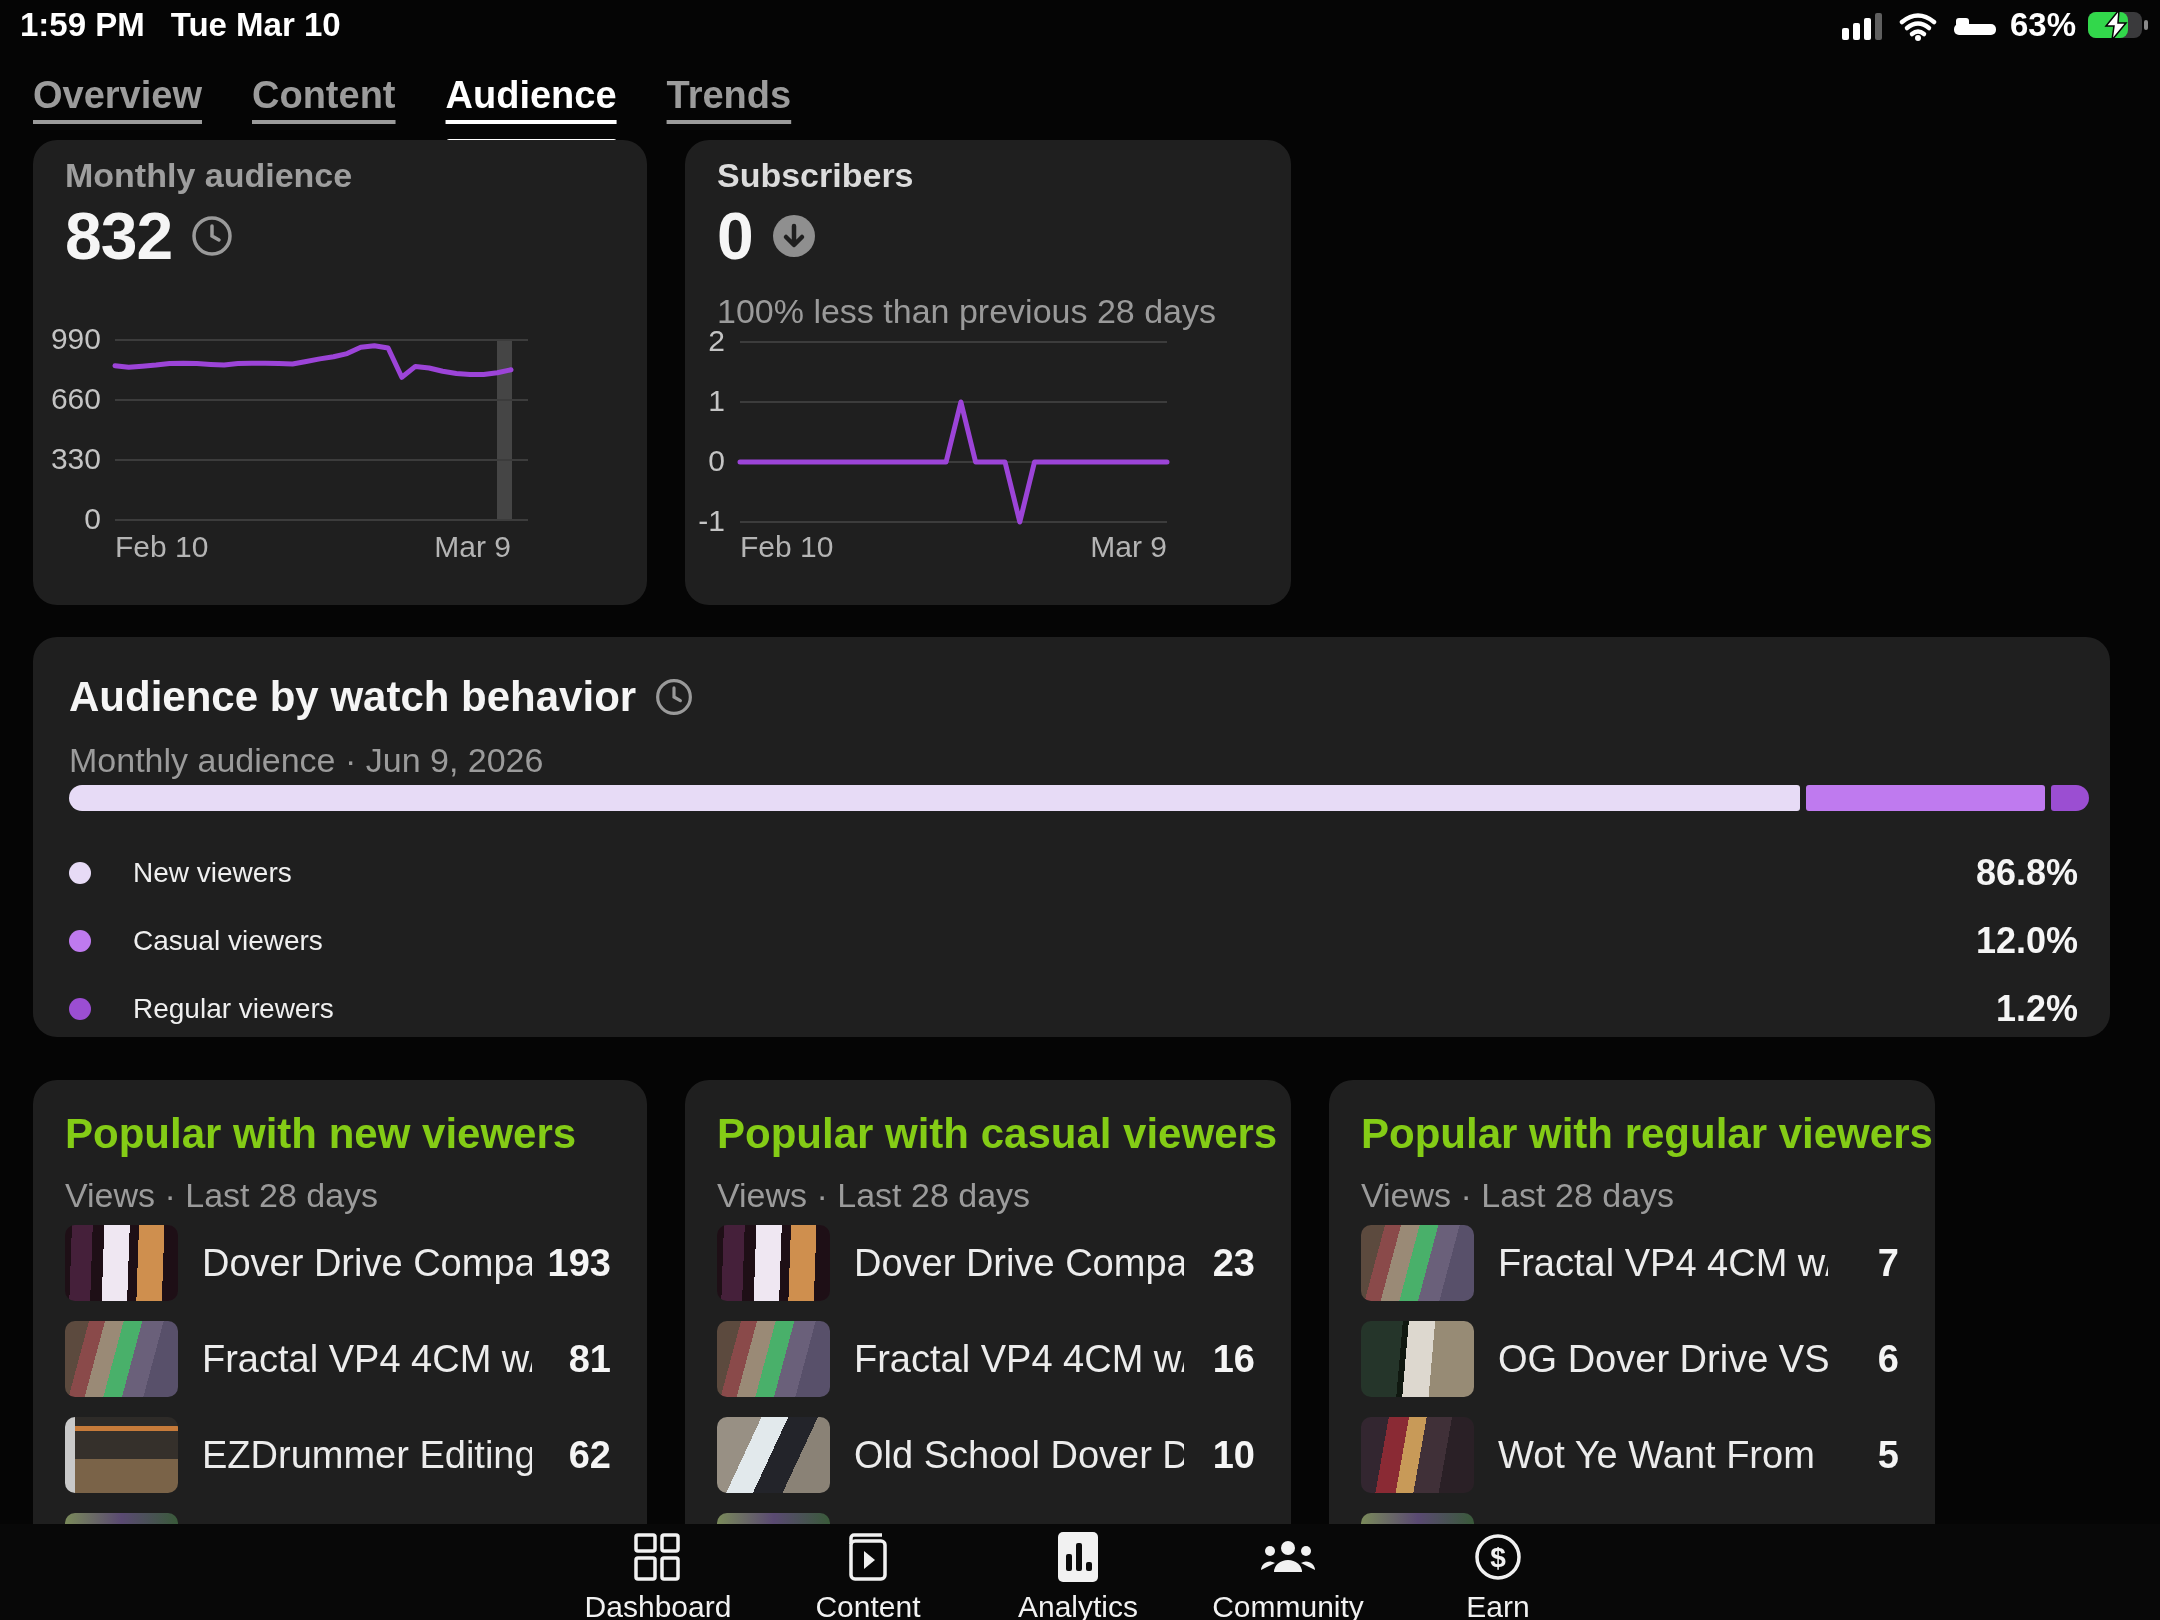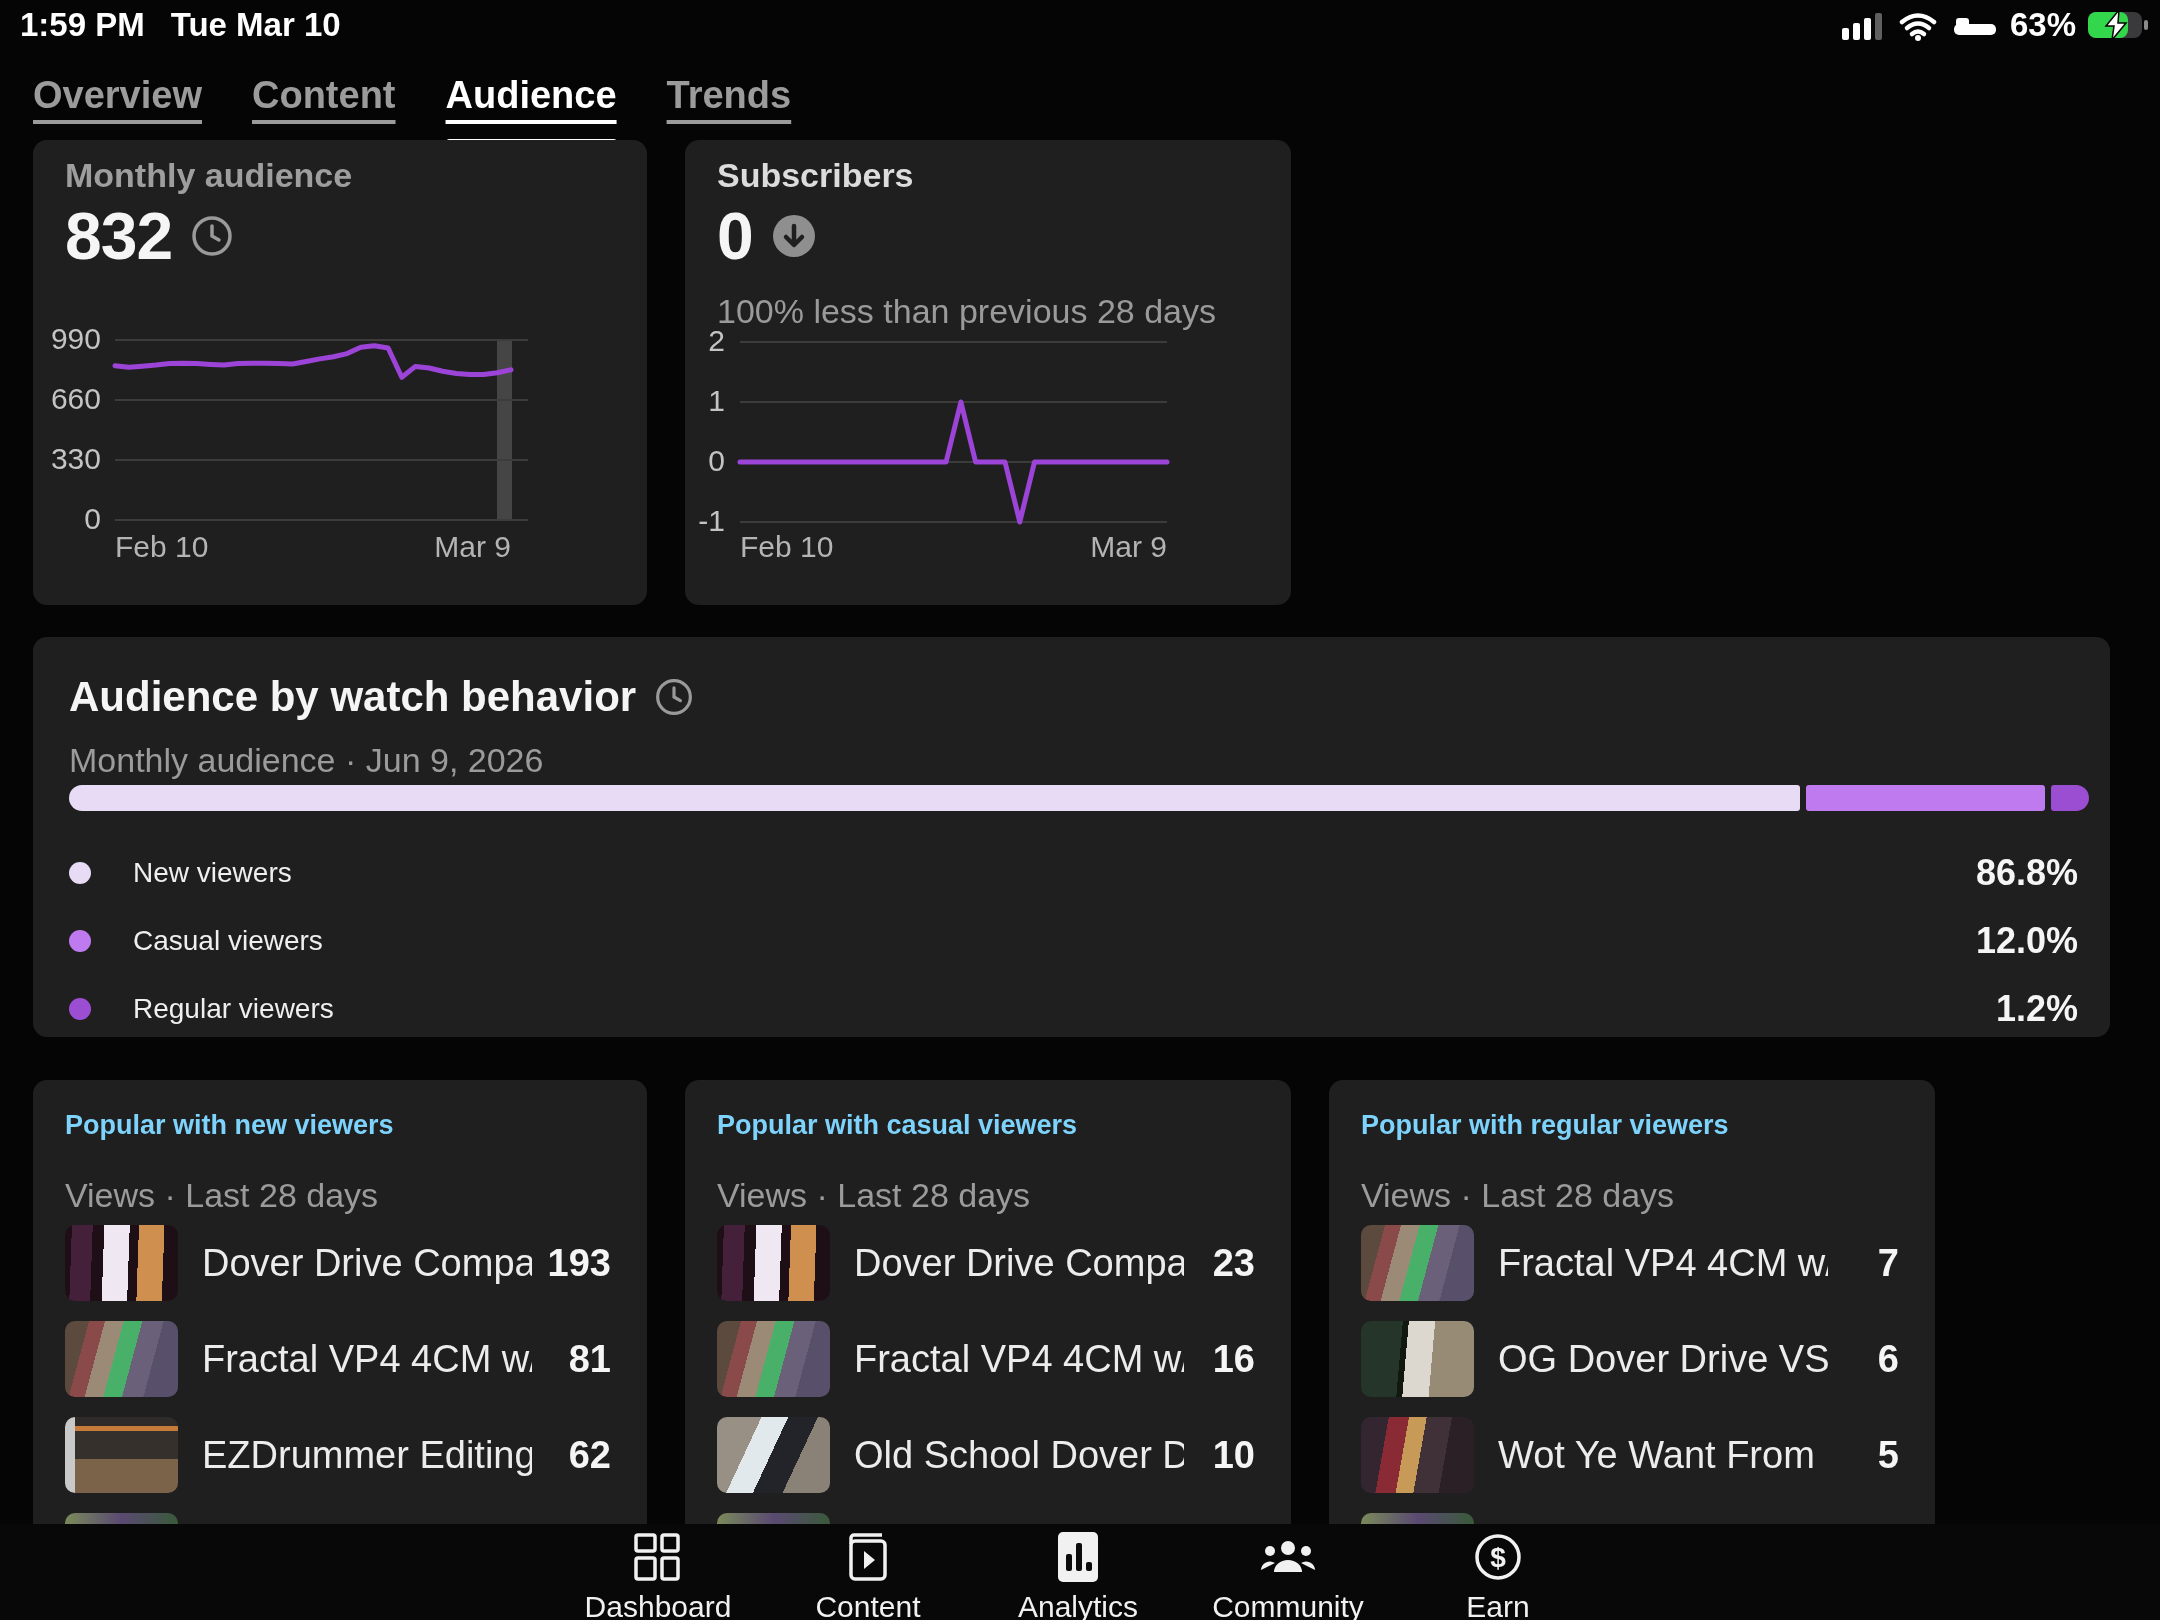--- a/index.html
+++ b/index.html
@@ -17,21 +17,21 @@
   
   .tabbar{position:absolute;left:33px;top:64px;display:flex;gap:50px;}
   .tab{position:relative;height:72px;font-size:38px;font-weight:700;color:#9b9b9b;
        text-decoration:underline;text-decoration-thickness:4px;text-underline-offset:12px;
        padding-top:10px;cursor:pointer;}
   .tab.active{color:#fff;}
   .tab.active::after{content:'';position:absolute;left:0;right:0;bottom:0;height:7px;
        background:#fff;border-radius:4px;}
 
   
-  .card{position:absolute;background:#1f1f1f;border-radius:14px;overflow:hidden;}
+  .card{position:absolute;background:#1f1f1f;border-radius:24px;overflow:hidden;}
   #card-monthly{left:33px;top:140px;width:614px;height:465px;}
   #card-subs{left:685px;top:140px;width:606px;height:465px;}
   #card-watch{left:33px;top:637px;width:2077px;height:400px;}
   #card-pop0{left:33px;top:1080px;width:614px;height:540px;}
   #card-pop1{left:685px;top:1080px;width:606px;height:540px;}
   #card-pop2{left:1329px;top:1080px;width:606px;height:700px;}
 
   .mini-title{position:absolute;left:32px;top:16px;font-size:34px;font-weight:700;color:#9e9e9e;}
   #card-subs .mini-title{color:#dcdcdc;}
   .big-value{position:absolute;left:32px;top:58px;display:flex;align-items:center;gap:18px;
@@ -50,21 +50,21 @@
   .dist-seg{height:26px;border-radius:3px;}
   .dist-seg:first-child{border-radius:13px 3px 3px 13px;}
   .dist-seg:last-child{border-radius:3px 13px 13px 3px;min-width:38px;}
   .legend{position:absolute;left:36px;top:214px;right:32px;}
   .legend-row{display:flex;align-items:center;height:44px;margin-bottom:24px;}
   .legend-dot{width:22px;height:22px;border-radius:50%;margin-right:42px;flex:none;}
   .legend-label{font-size:28px;color:#efefef;}
   .legend-val{margin-left:auto;font-size:36px;font-weight:700;color:#f5f5f5;}
 
   
-  .pop-title{position:absolute;left:32px;top:30px;font-size:27px;font-weight:700;color:#7dd3fc;}
+  .pop-title{position:absolute;left:32px;top:30px;font-size:42px;font-weight:700;color:#84cc16;}
   .pop-sub{position:absolute;left:32px;top:96px;font-size:34px;color:#9b9b9b;}
   .vlist{position:absolute;left:32px;right:32px;top:145px;}
   .vrow{position:relative;height:76px;margin-bottom:20px;display:flex;align-items:center;cursor:pointer;}
   .thumb{width:113px;height:76px;border-radius:10px;flex:none;background:#333;}
   .vtitle{margin-left:24px;font-size:38px;color:#ececec;white-space:nowrap;overflow:hidden;max-width:330px;}
   .vviews{position:absolute;right:4px;font-size:38px;font-weight:700;color:#f5f5f5;}
 
   
   .t-pedals{background:linear-gradient(92deg,#1e0f16 0 6%,#45203a 6% 24%,#1e0f16 24% 34%,#efe7f2 34% 56%,#1e0f16 56% 64%,#cf8f4e 64% 86%,#1e0f16 86% 100%);}
   .t-guitar-amp{background:linear-gradient(105deg,#5c4a3e 0 18%,#8a4a4a 18% 30%,#9a8a76 30% 44%,#49b06a 44% 58%,#6a607a 58% 74%,#58506a 74% 100%);}

